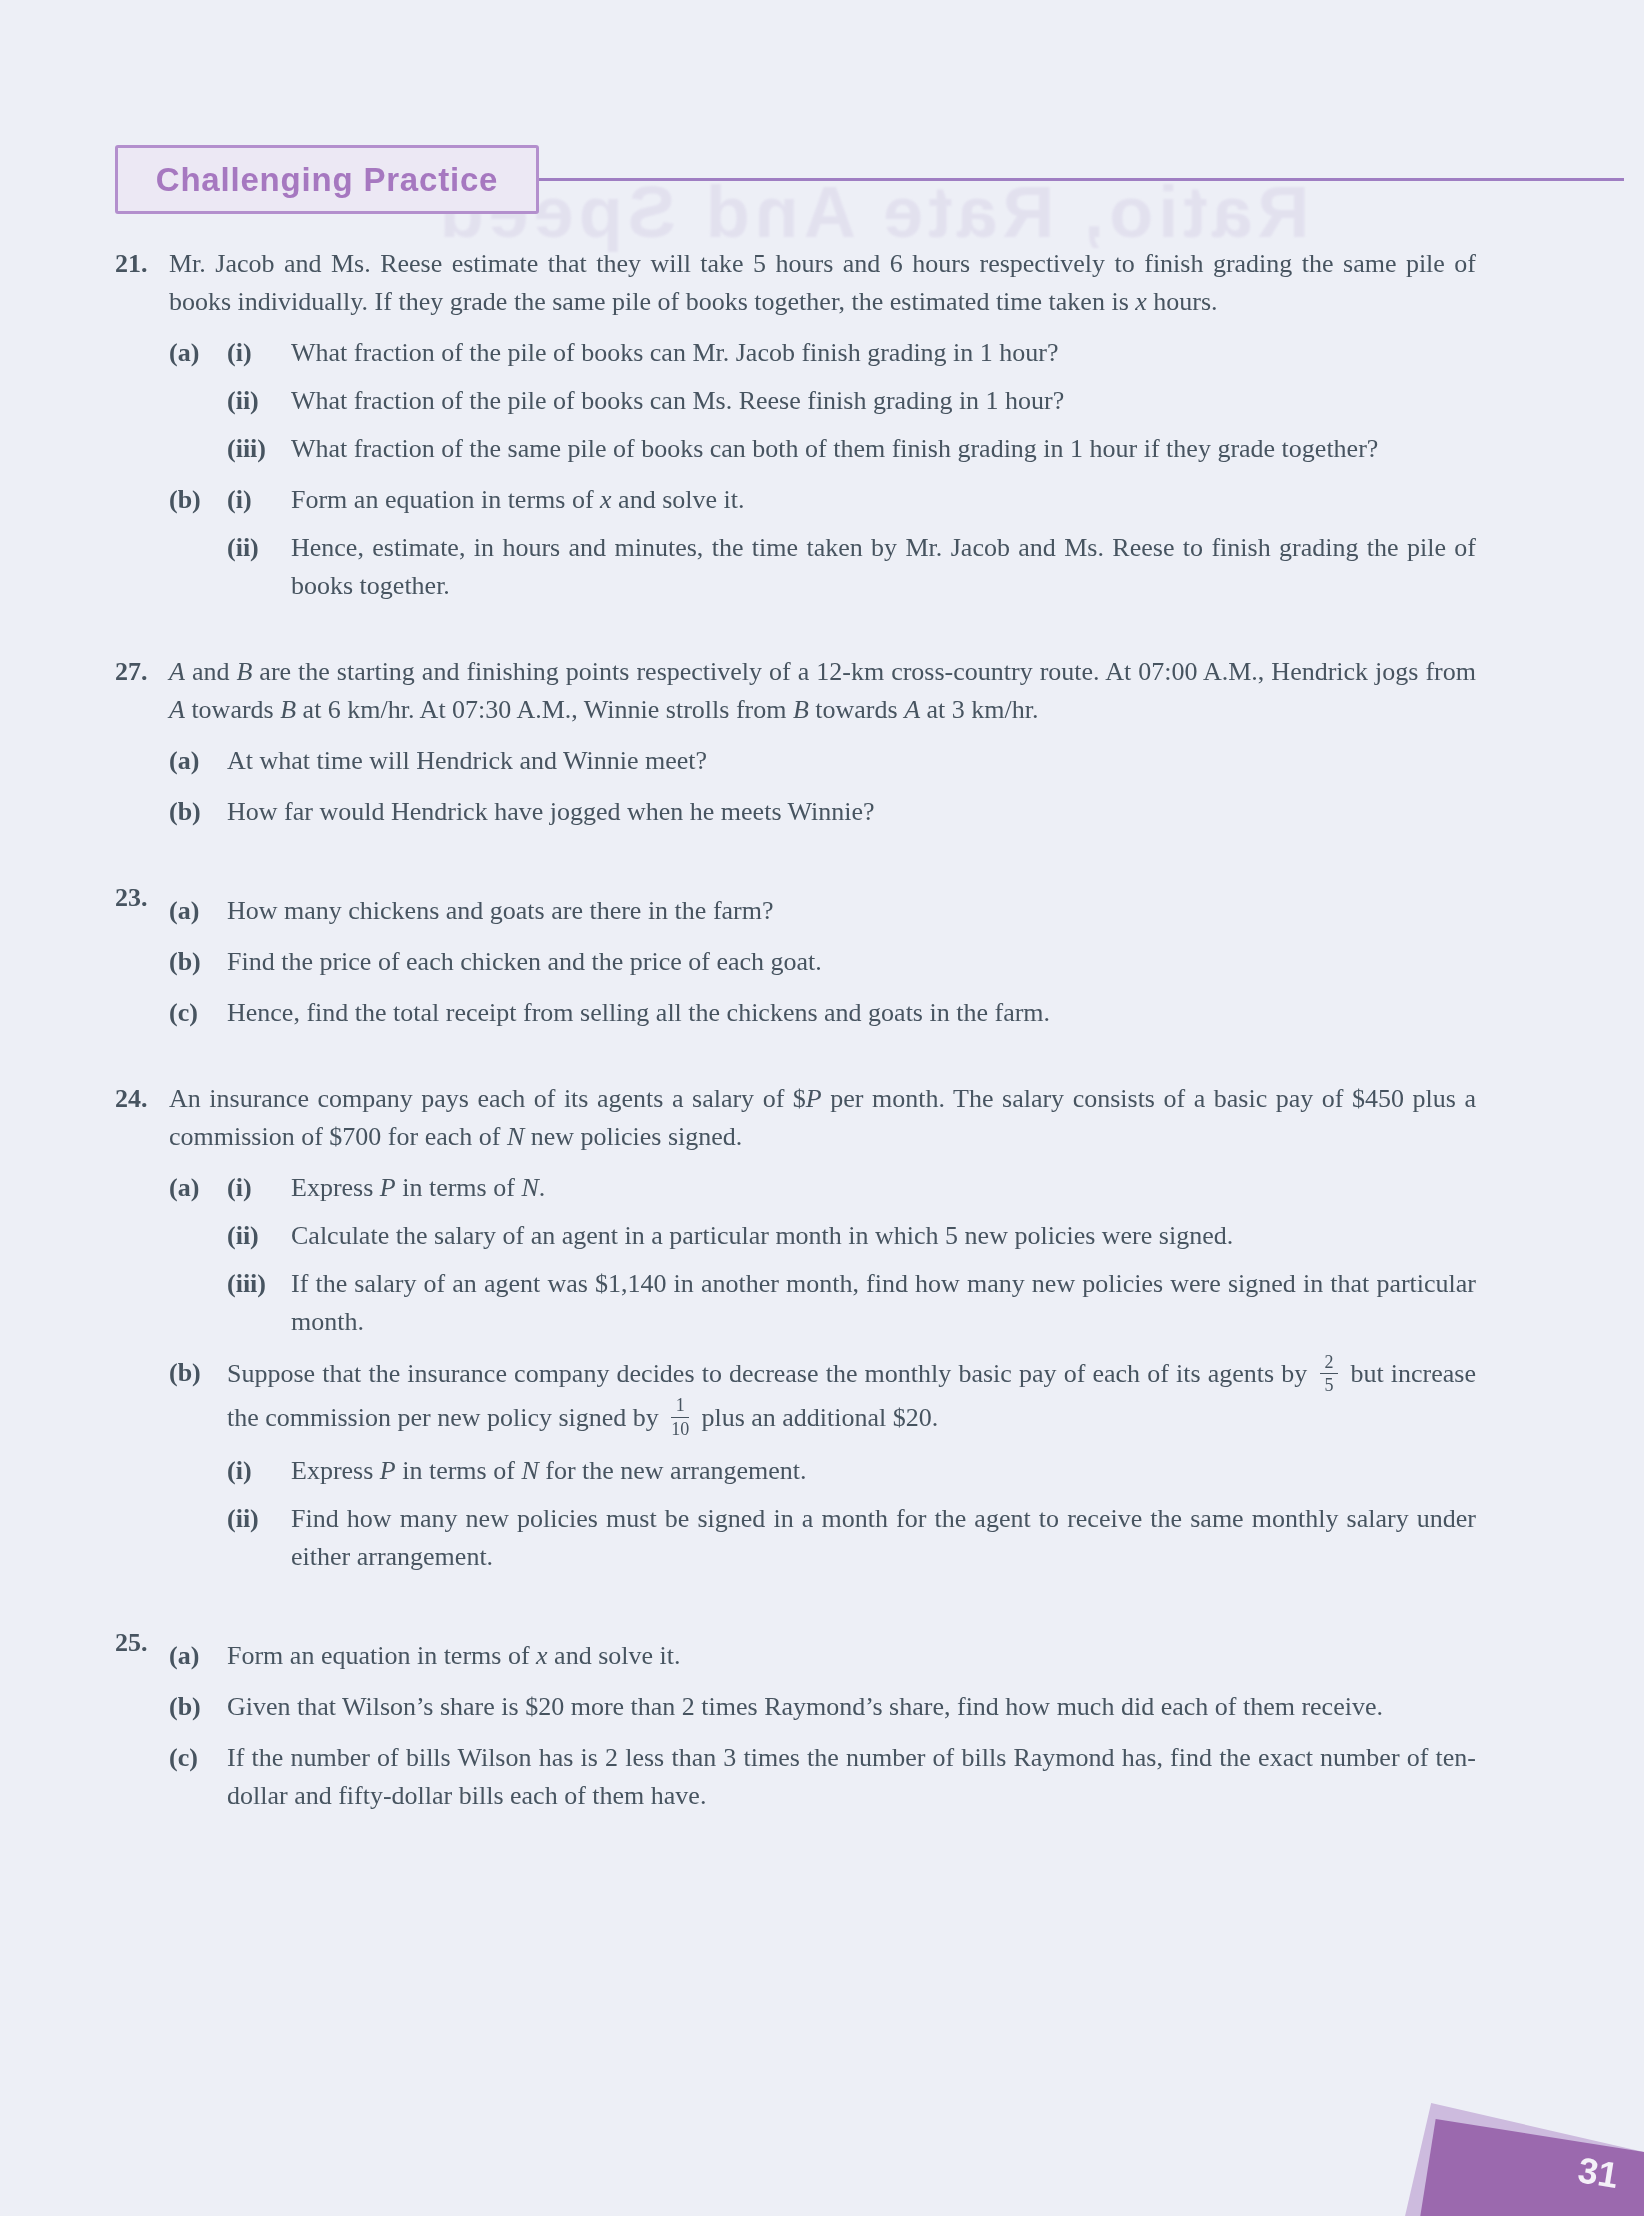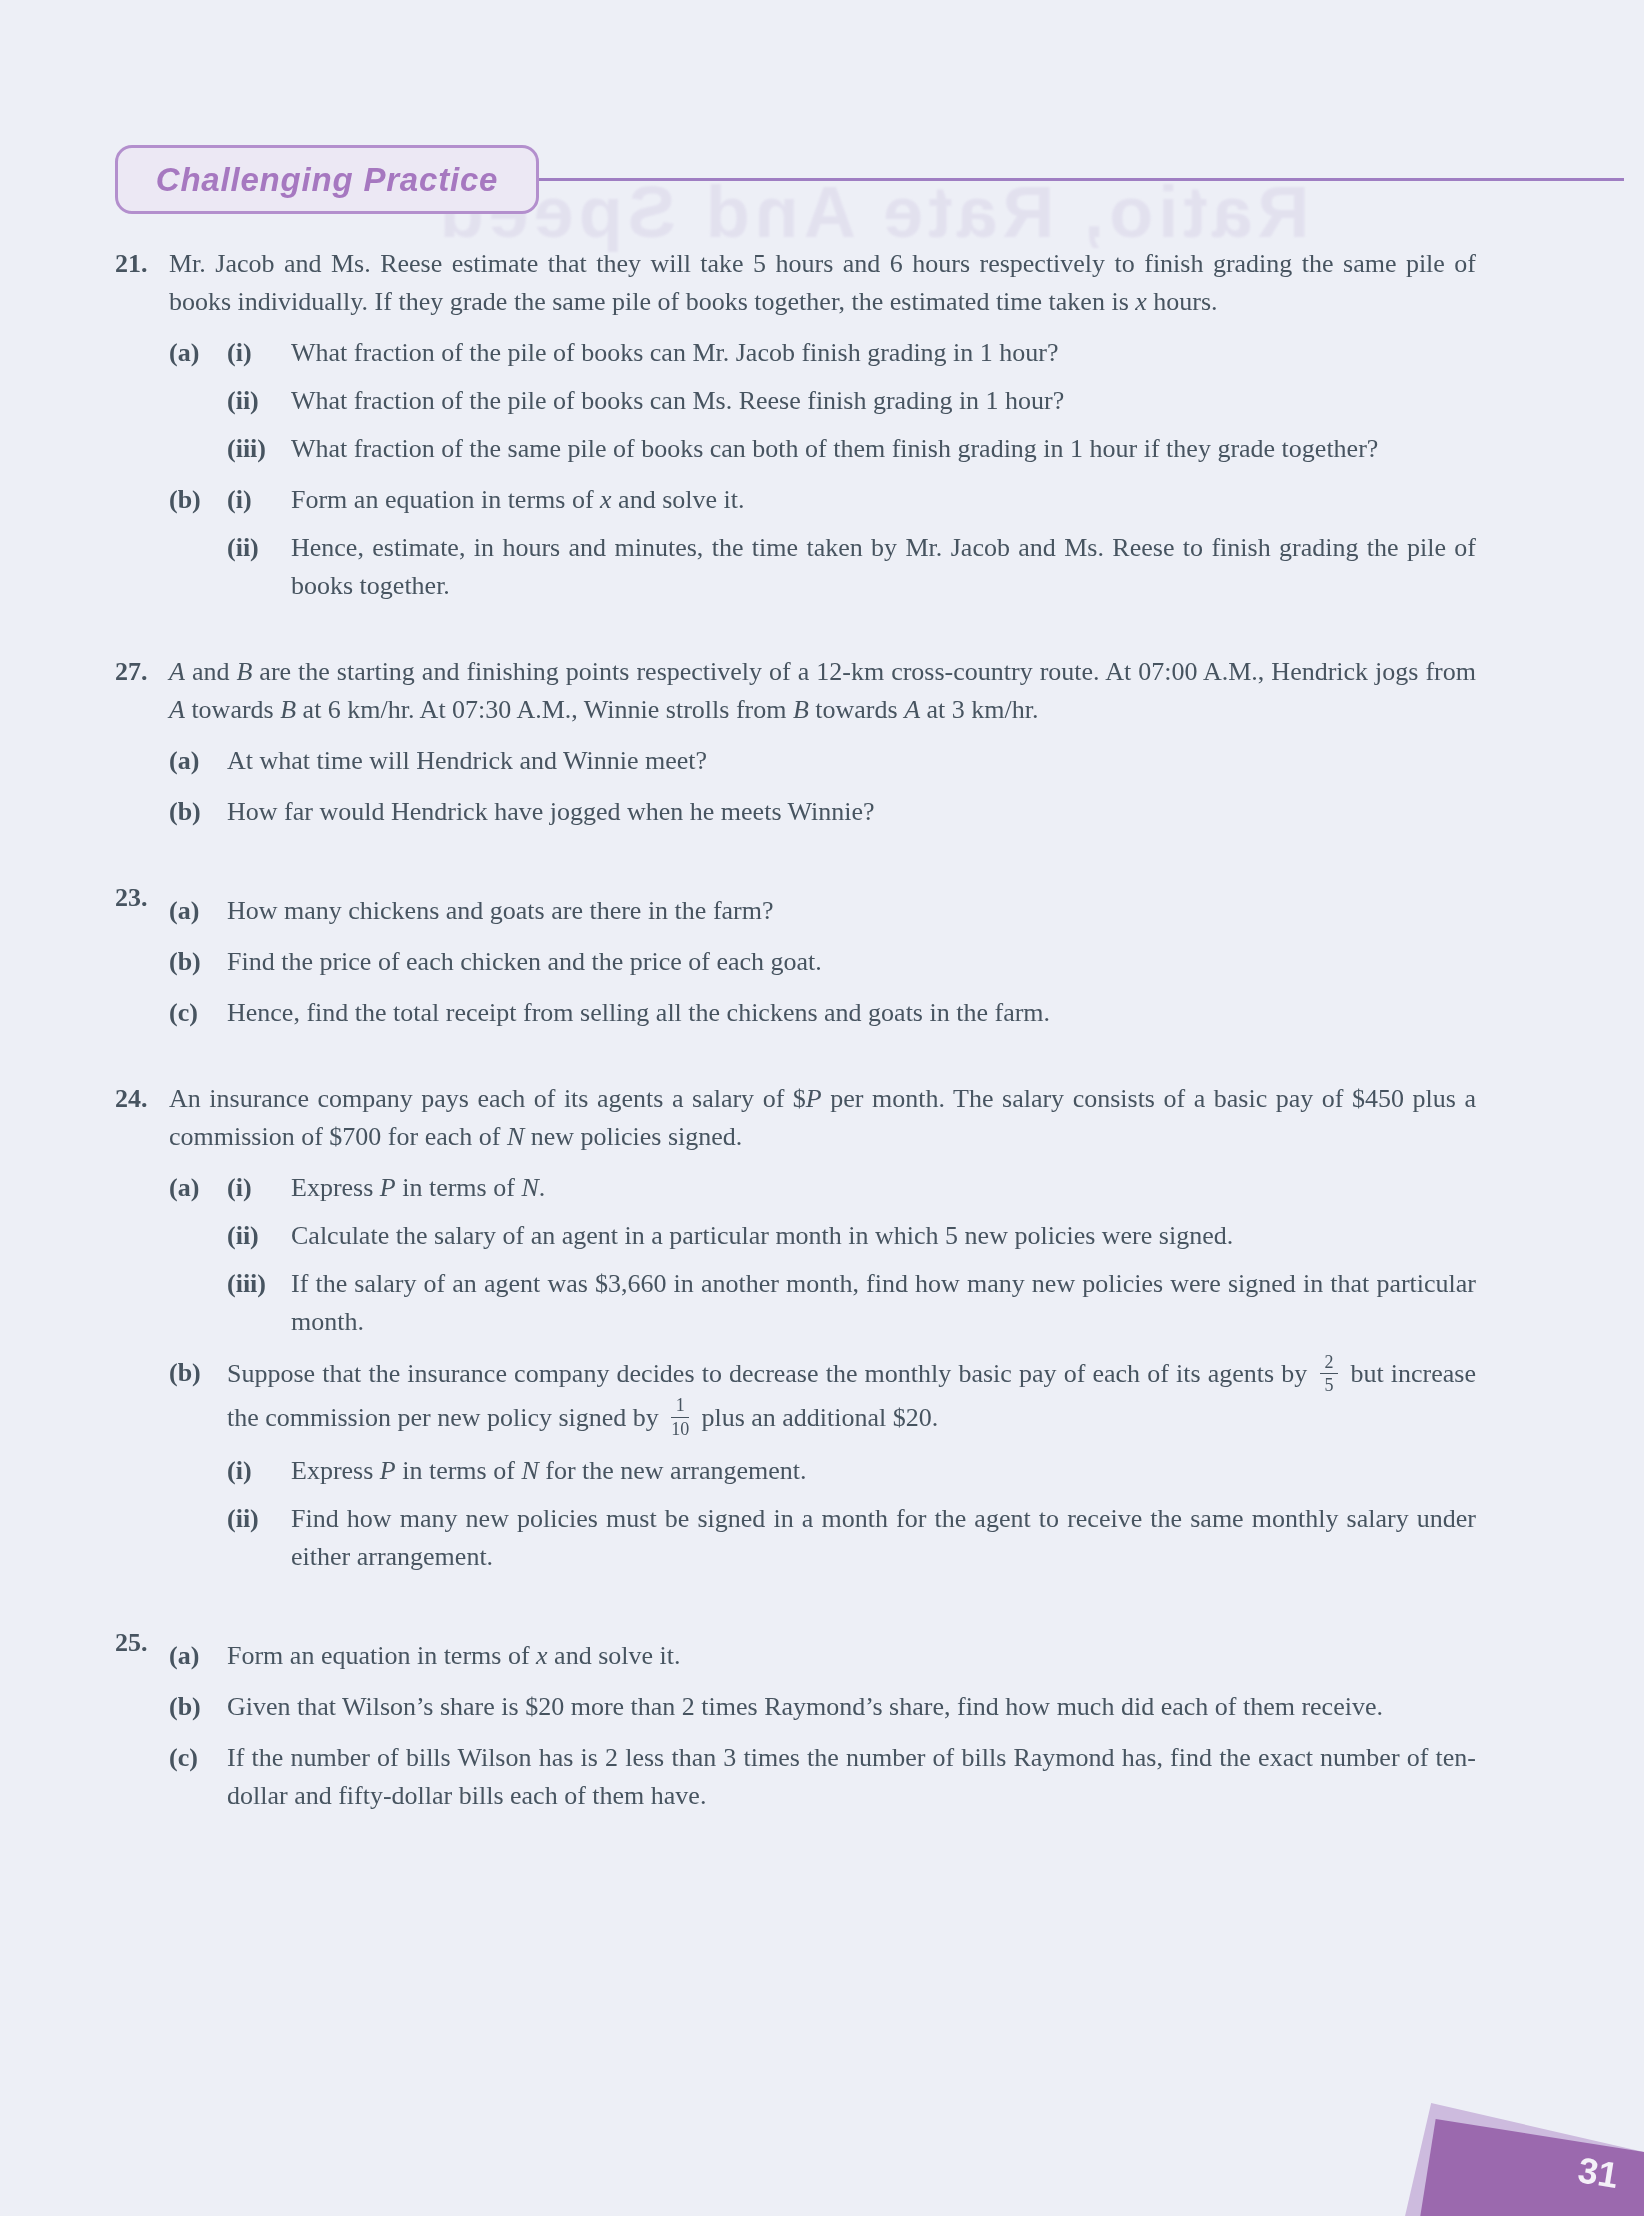--- a/index.html
+++ b/index.html
@@ -5,24 +5,23 @@
   html,body { margin:0; padding:0; background:#d8d8de; }
   .page {
     position:relative; width:1645px; height:2216px; margin:0 auto;
     background:#edeff6; overflow:hidden;
     font-family:"Liberation Serif", serif; color:#475460;
   }
   
   .header { position:absolute; top:145px; left:115px; width:1509px; height:69px; }
   .badge {
     position:absolute; left:0; top:0; width:424px; height:69px;
-    border:3.3px solid #b38fcd; border-radius:17px; background:#ece8f4;
+    border:3.3px solid #b38fcd; border-radius:3px; background:#ece8f4;
     box-sizing:border-box; display:flex; align-items:center; justify-content:center;
     z-index:2;
-    font-style:italic;
   }
   .badge-label {
     font-family:"Liberation Sans", sans-serif; font-weight:bold;
     font-size:33px; color:#a678c0; letter-spacing:0.8px; white-space:nowrap;
   }
   .rule { position:absolute; left:421px; top:33px; height:3.3px; width:1088px; background:#9f7ec2; z-index:1; }
   
   .ghost {
     position:absolute; left:354px; top:171px; width:1036px; text-align:center;
     font-family:"Liberation Sans", sans-serif; font-weight:bold; font-size:72px;
@@ -169,21 +168,21 @@
               <div class="item">
                 <div class="roman">(i)</div>
                 <div class="itext">Express <i>P</i> in terms of <i>N</i>.</div>
               </div>
               <div class="item">
                 <div class="roman">(ii)</div>
                 <div class="itext">Calculate the salary of an agent in a particular month in which 5 new policies were signed.</div>
               </div>
               <div class="item">
                 <div class="roman">(iii)</div>
-                <div class="itext">If the salary of an agent was $3,660 in another month, find how many new policies were signed in that particular month.</div>
+                <div class="itext">If the salary of an agent was $1,140 in another month, find how many new policies were signed in that particular month.</div>
               </div>
             </div>
           </div>
           <div class="part">
             <div class="plabel">(b)</div>
             <div class="pbody">
               <div class="itext">Suppose that the insurance company decides to decrease the monthly basic pay of each of its agents by <span class="frac">
                   <span class="fnum">2</span>
                   <span class="fden">5</span>
                 </span> but increase the commission per new policy signed by <span class="frac">

